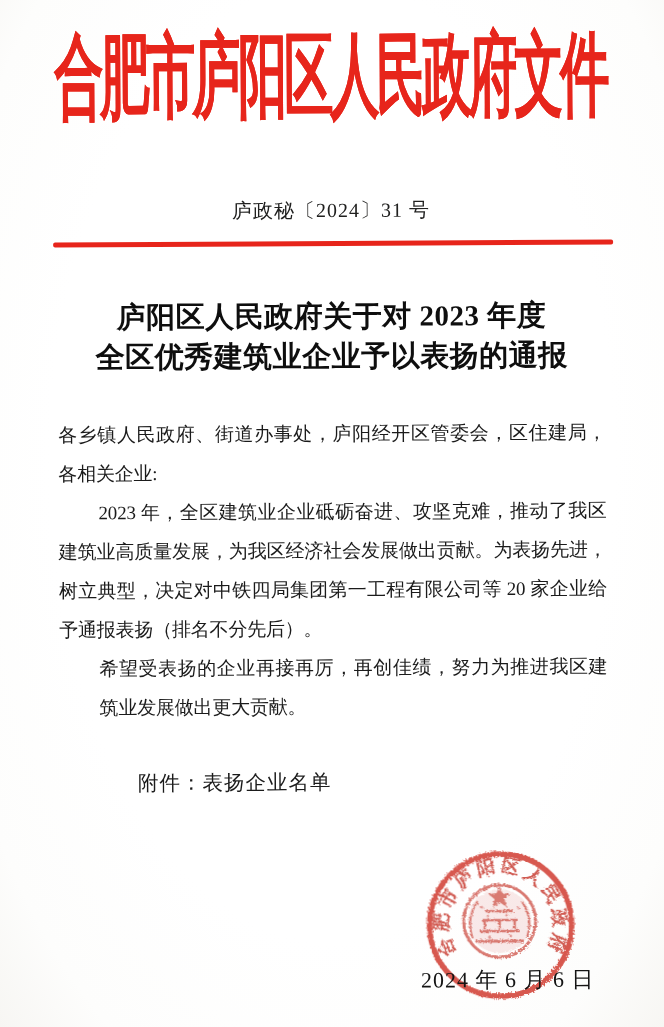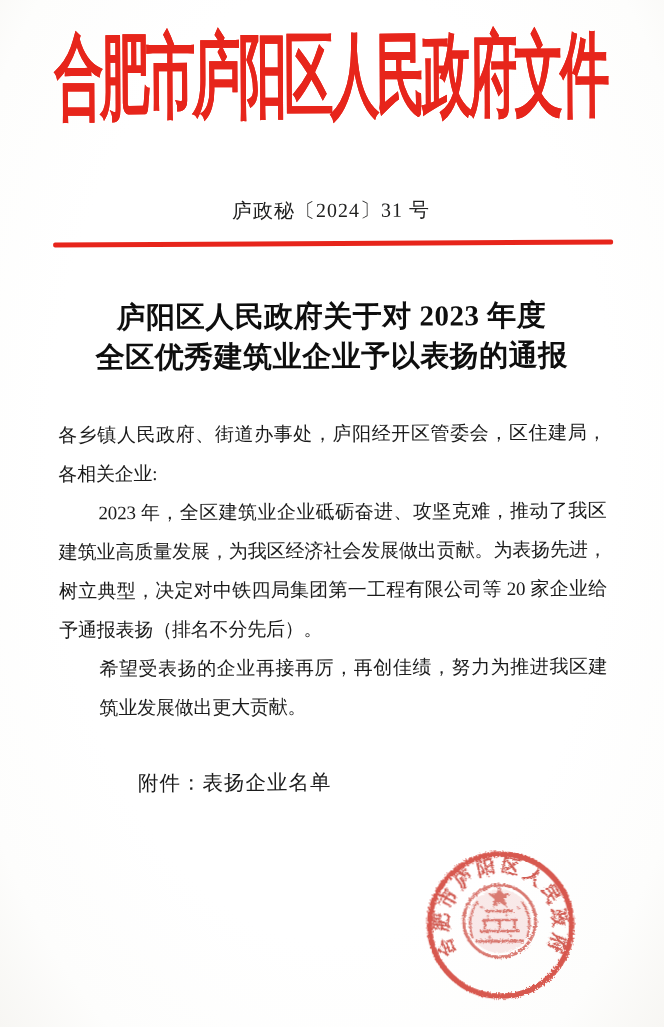--- a/index.html
+++ b/index.html
@@ -136,15 +136,16 @@
               <circle cx="87" cy="91" r="1.4"></circle>
             <circle cx="73" cy="60" r="1.3"></circle>
               <circle cx="83" cy="70" r="1.5"></circle>
             <circle cx="64" cy="71" r="1.4"></circle>
               <circle cx="79" cy="95" r="1.6"></circle>
           </g>
         </g>
       </g>
     </svg>
 
+    <div class="date-line">2024 年 6 月 6 日</div>
 
   </div>
 </div>
 
 </body></html>

